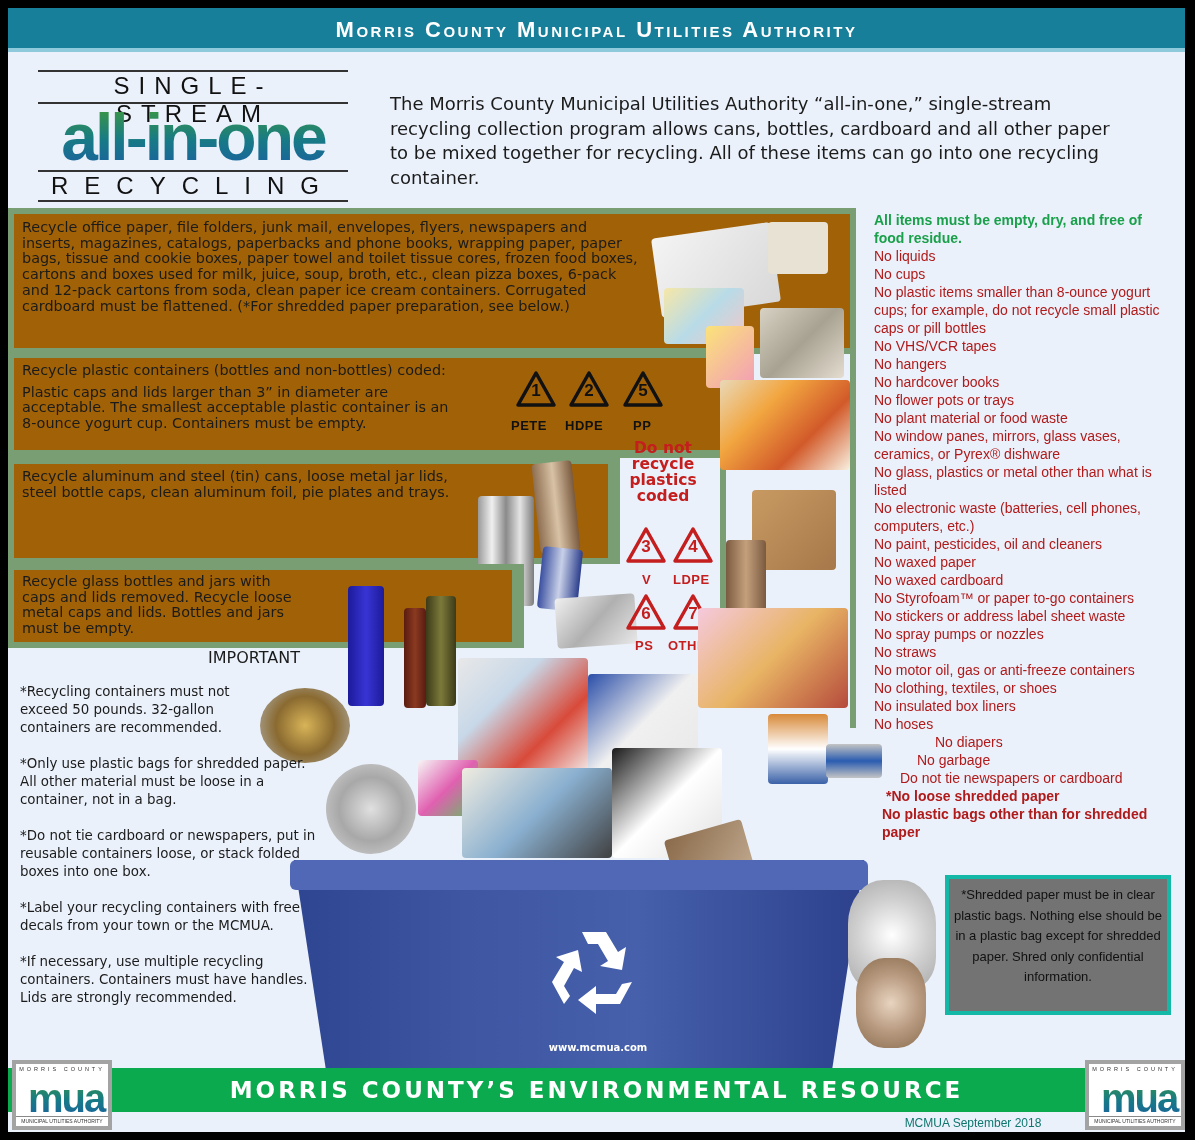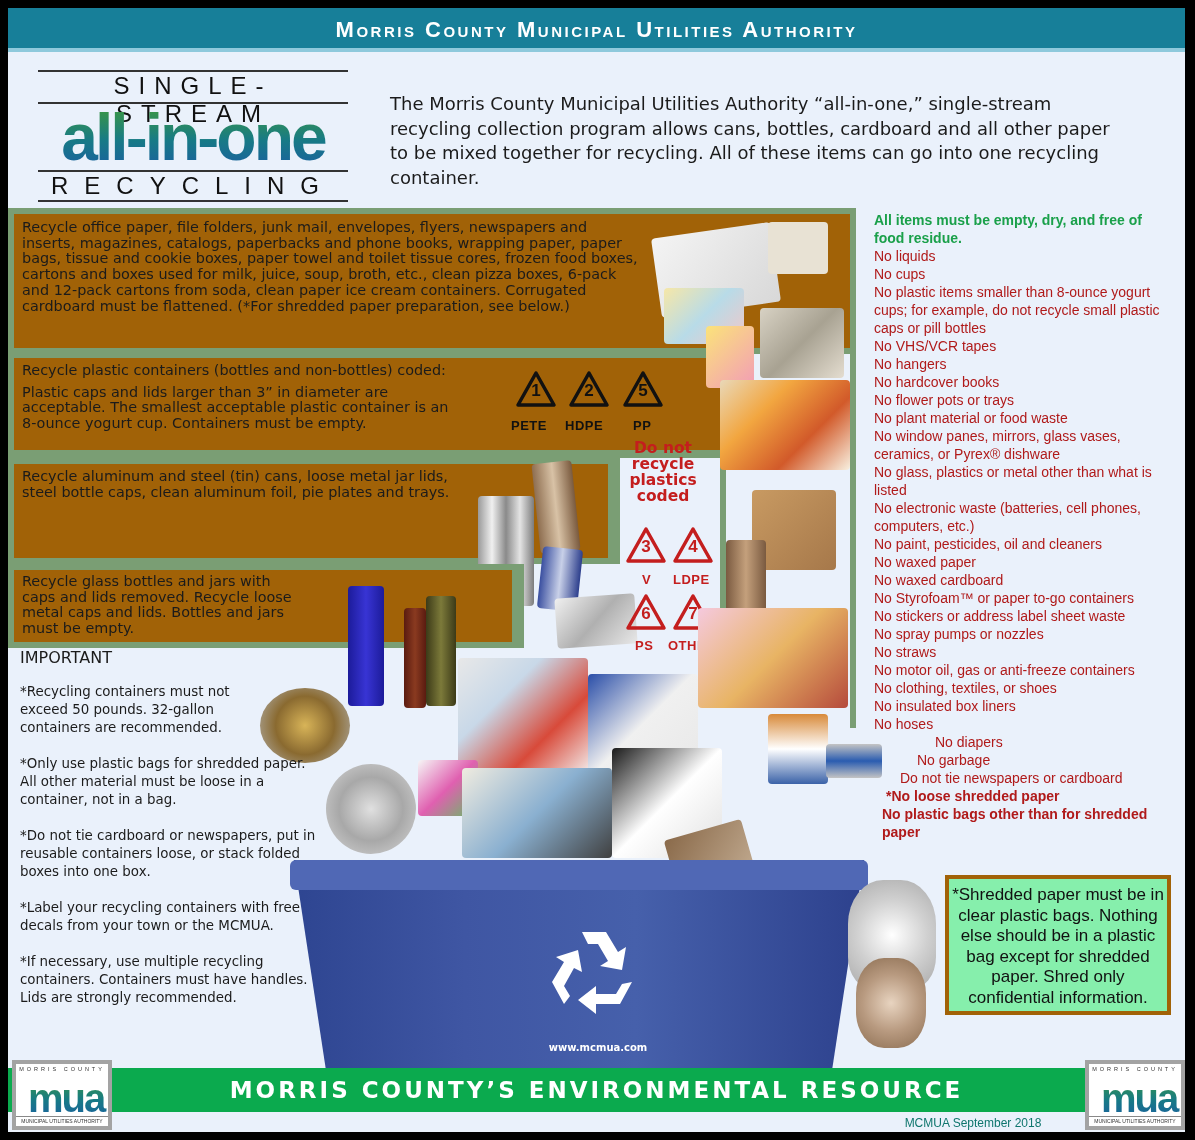--- a/index.html
+++ b/index.html
@@ -36,34 +36,34 @@
   
   .resin { position: absolute; width: 42px; height: 40px; text-align: center; }
   .resin svg { width: 42px; height: 40px; }
   .resin-num { position: absolute; left: 0; top: 11px; width: 42px; text-align: center; font-family: "Liberation Sans", sans-serif; font-weight: bold; font-size: 17px; }
   .resin-label { position: absolute; font-family: "Liberation Sans", sans-serif; font-weight: bold; font-size: 13px; letter-spacing: 0.5px; }
 
   #donot { left: 615px; top: 432px; width: 80px; text-align: center; font-family: "DejaVu Sans", sans-serif; font-weight: bold; font-size: 15.5px; line-height: 16px; color: #c41e1e; }
 
   
   #important { left: 12px; top: 640px; width: 300px; font-family: "DejaVu Sans", sans-serif; color: #1b1b1b; }
-  #important h3 { font-weight: normal; font-size: 16px; text-align: left; margin-bottom: 16px; padding-right: 20px; }
+  #important h3 { font-weight: normal; font-size: 16px; text-align: right; margin-bottom: 16px; padding-right: 20px; }
   #important p { font-size: 13.4px; line-height: 18px; margin-bottom: 18px; }
 
   
   .photo { position: absolute; border-radius: 4px; }
   #bin { left: 286px; top: 852px; width: 570px; height: 225px; background: linear-gradient(90deg, #2e4591 0%, #3f56a3 30%, #4660ab 60%, #2d418d 100%);
     clip-path: polygon(0 0, 100% 0, 94% 100%, 6% 100%); }
   #bin-rim { left: 282px; top: 852px; width: 578px; height: 30px; background: #5068b5; border-radius: 6px; }
   #bin-url { left: 470px; top: 1034px; width: 240px; text-align: center; color: #fff; font-family: "DejaVu Sans", sans-serif; font-size: 10px; font-weight: bold; }
   #bin-recycle { left: 536px; top: 912px; width: 100px; height: 100px; }
 
   
-  #shred { left: 937px; top: 867px; width: 226px; height: 140px; background: #86efac; border: 4px solid #a16207; text-align: center;
-    font-family: "Liberation Sans", sans-serif; font-size: 17px; line-height: 20.5px; color: #111; padding-top: 6px; }
+  #shred { left: 937px; top: 867px; width: 226px; height: 140px; background: #737373; border: 4px solid #14b8a6; text-align: center;
+    font-family: "Liberation Sans", sans-serif; font-size: 13px; line-height: 20.5px; color: #111; padding-top: 6px; }
 
   
   #footer { left: 0; top: 1060px; width: 1177px; height: 44px; background: #0baa4e; color: #fff; text-align: center;
     font-family: "DejaVu Sans", sans-serif; font-weight: bold; font-size: 23px; letter-spacing: 3px; line-height: 44px; }
   #footer-date { left: 875px; top: 1108px; width: 180px; text-align: center; font-family: "Liberation Sans", sans-serif; font-size: 12px; color: #0f766e; }
   .mua { position: absolute; width: 100px; height: 70px; background: #fff; border: 4px solid #a3a3a3; }
   .mua-top { position: absolute; left: 0; top: 2px; width: 100%; text-align: center; font-size: 5.5px; letter-spacing: 3px; color: #333; font-family: "Liberation Sans", sans-serif; }
   .mua-mid { position: absolute; left: 3px; top: 12px; width: 94px; height: 44px; font-family: "Liberation Sans", sans-serif; font-weight: bold; font-size: 40px; line-height: 44px; letter-spacing: -2px; text-align: center;
     background: linear-gradient(180deg, #3d9b3c 0%, #177a86 55%, #1b5fa0 100%); -webkit-background-clip: text; background-clip: text; -webkit-text-fill-color: transparent; }
   .mua-bot { position: absolute; left: 0; bottom: 2px; width: 100%; text-align: center; font-size: 5px; color: #333; font-family: "Liberation Sans", sans-serif; border-top: 1px solid #888; padding-top: 1px; }

